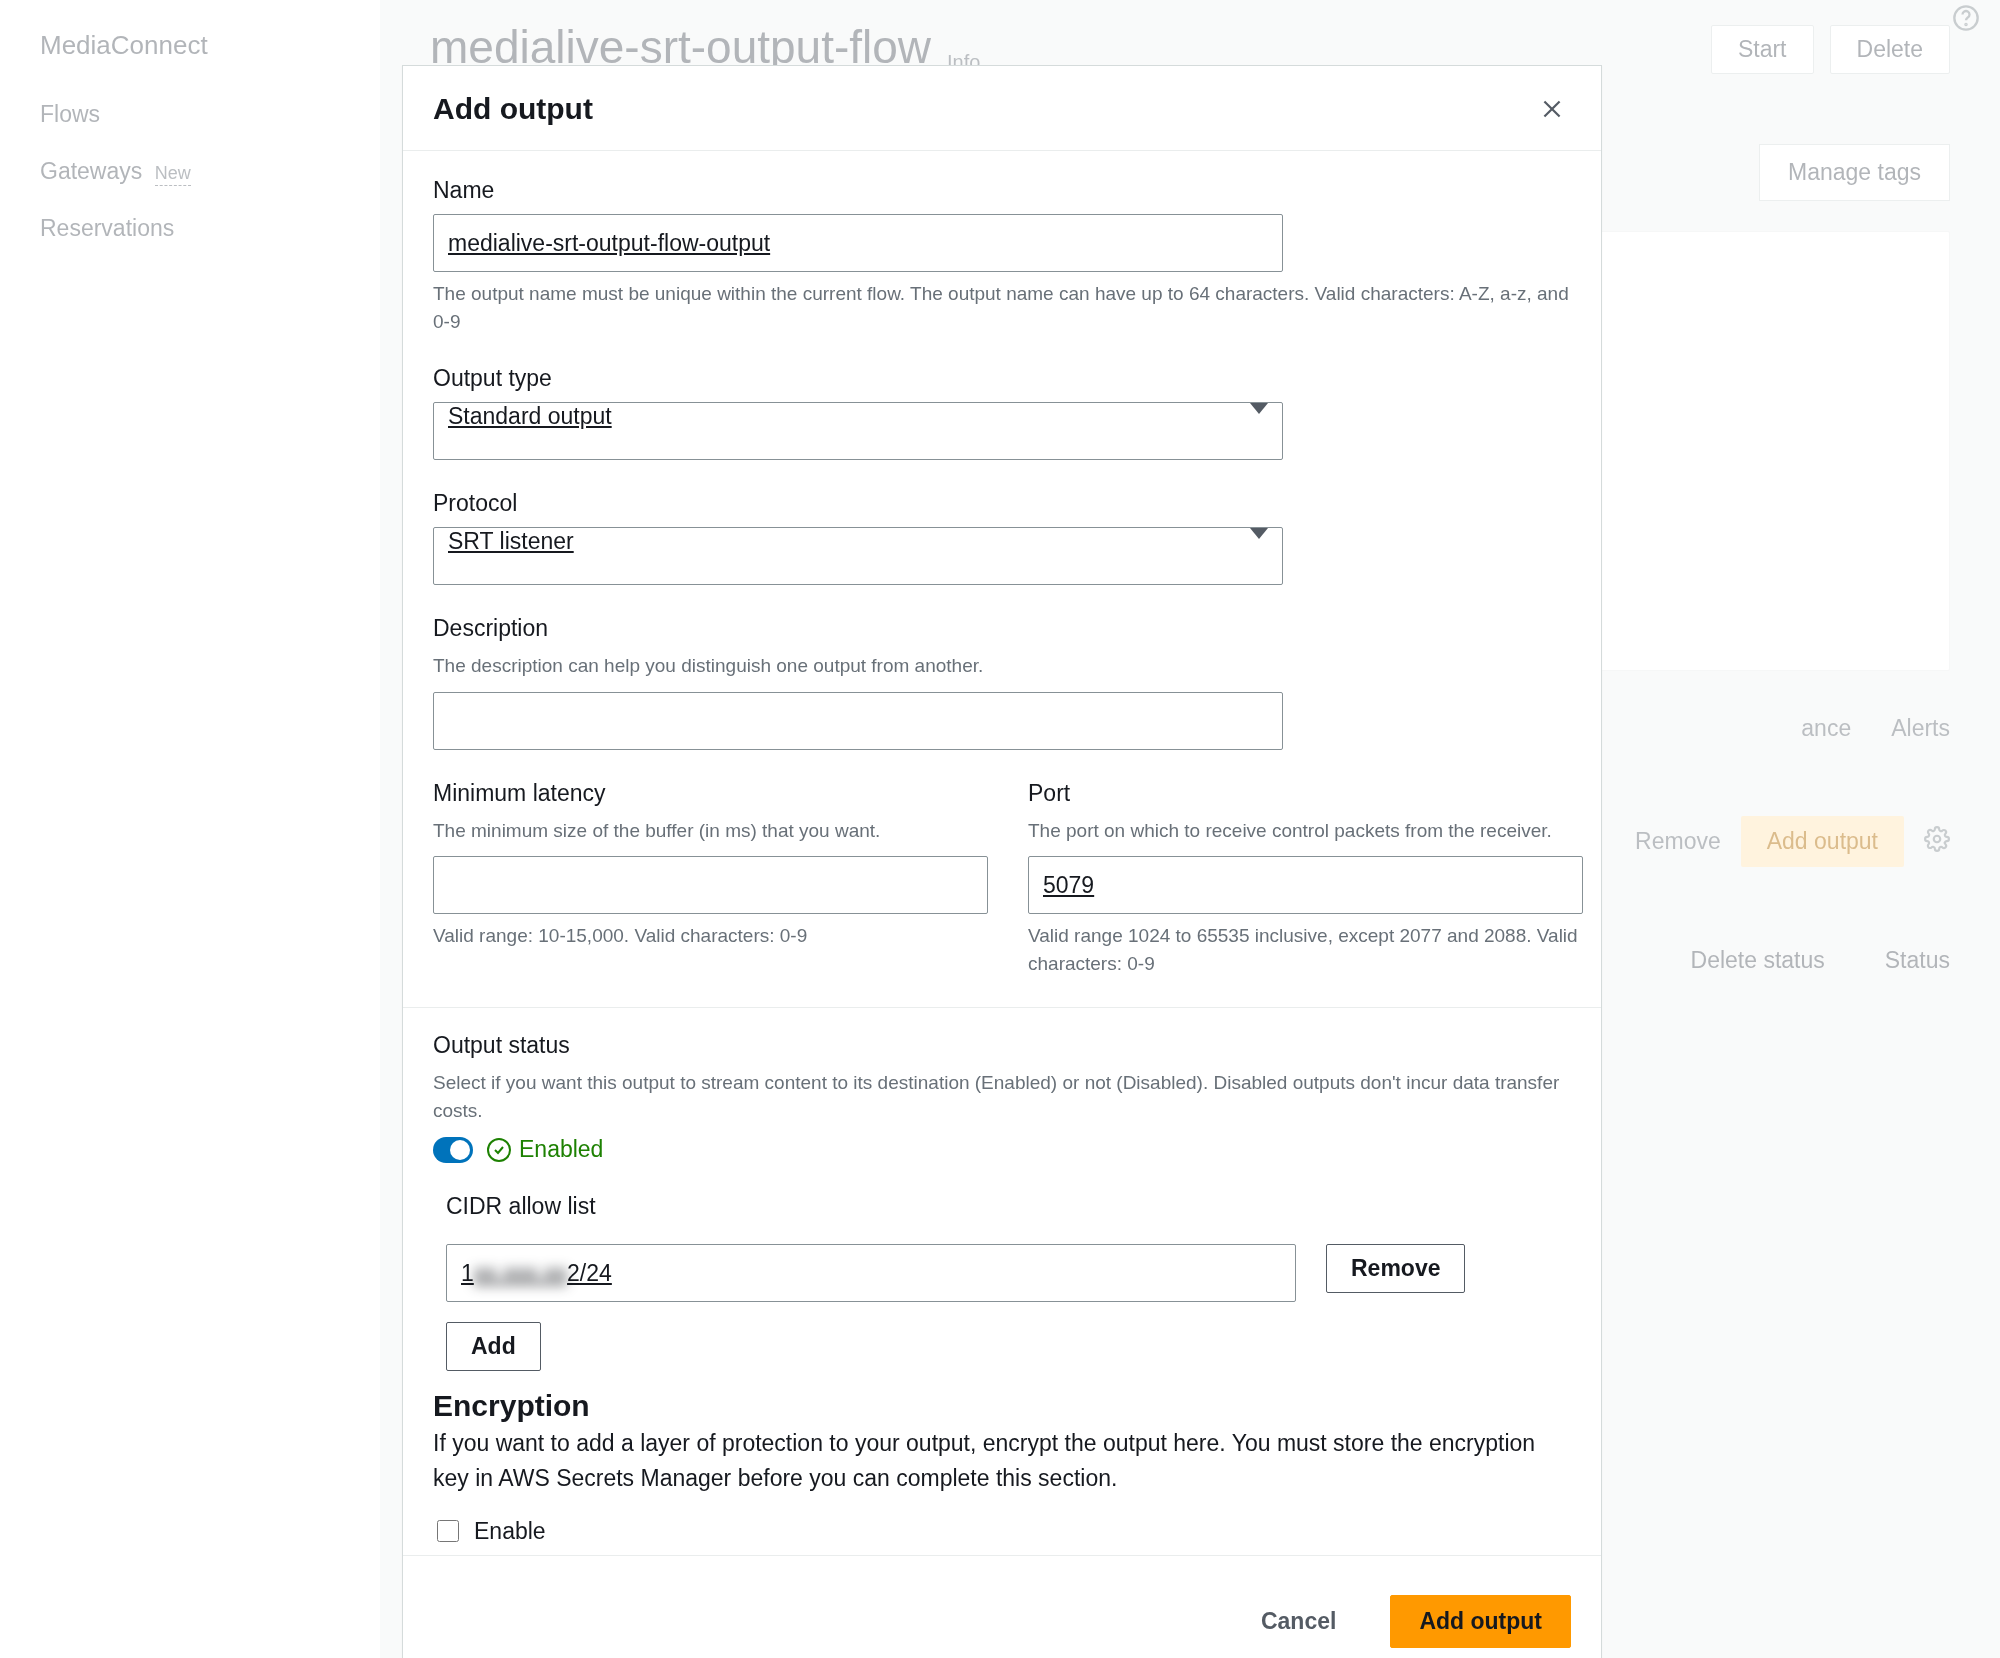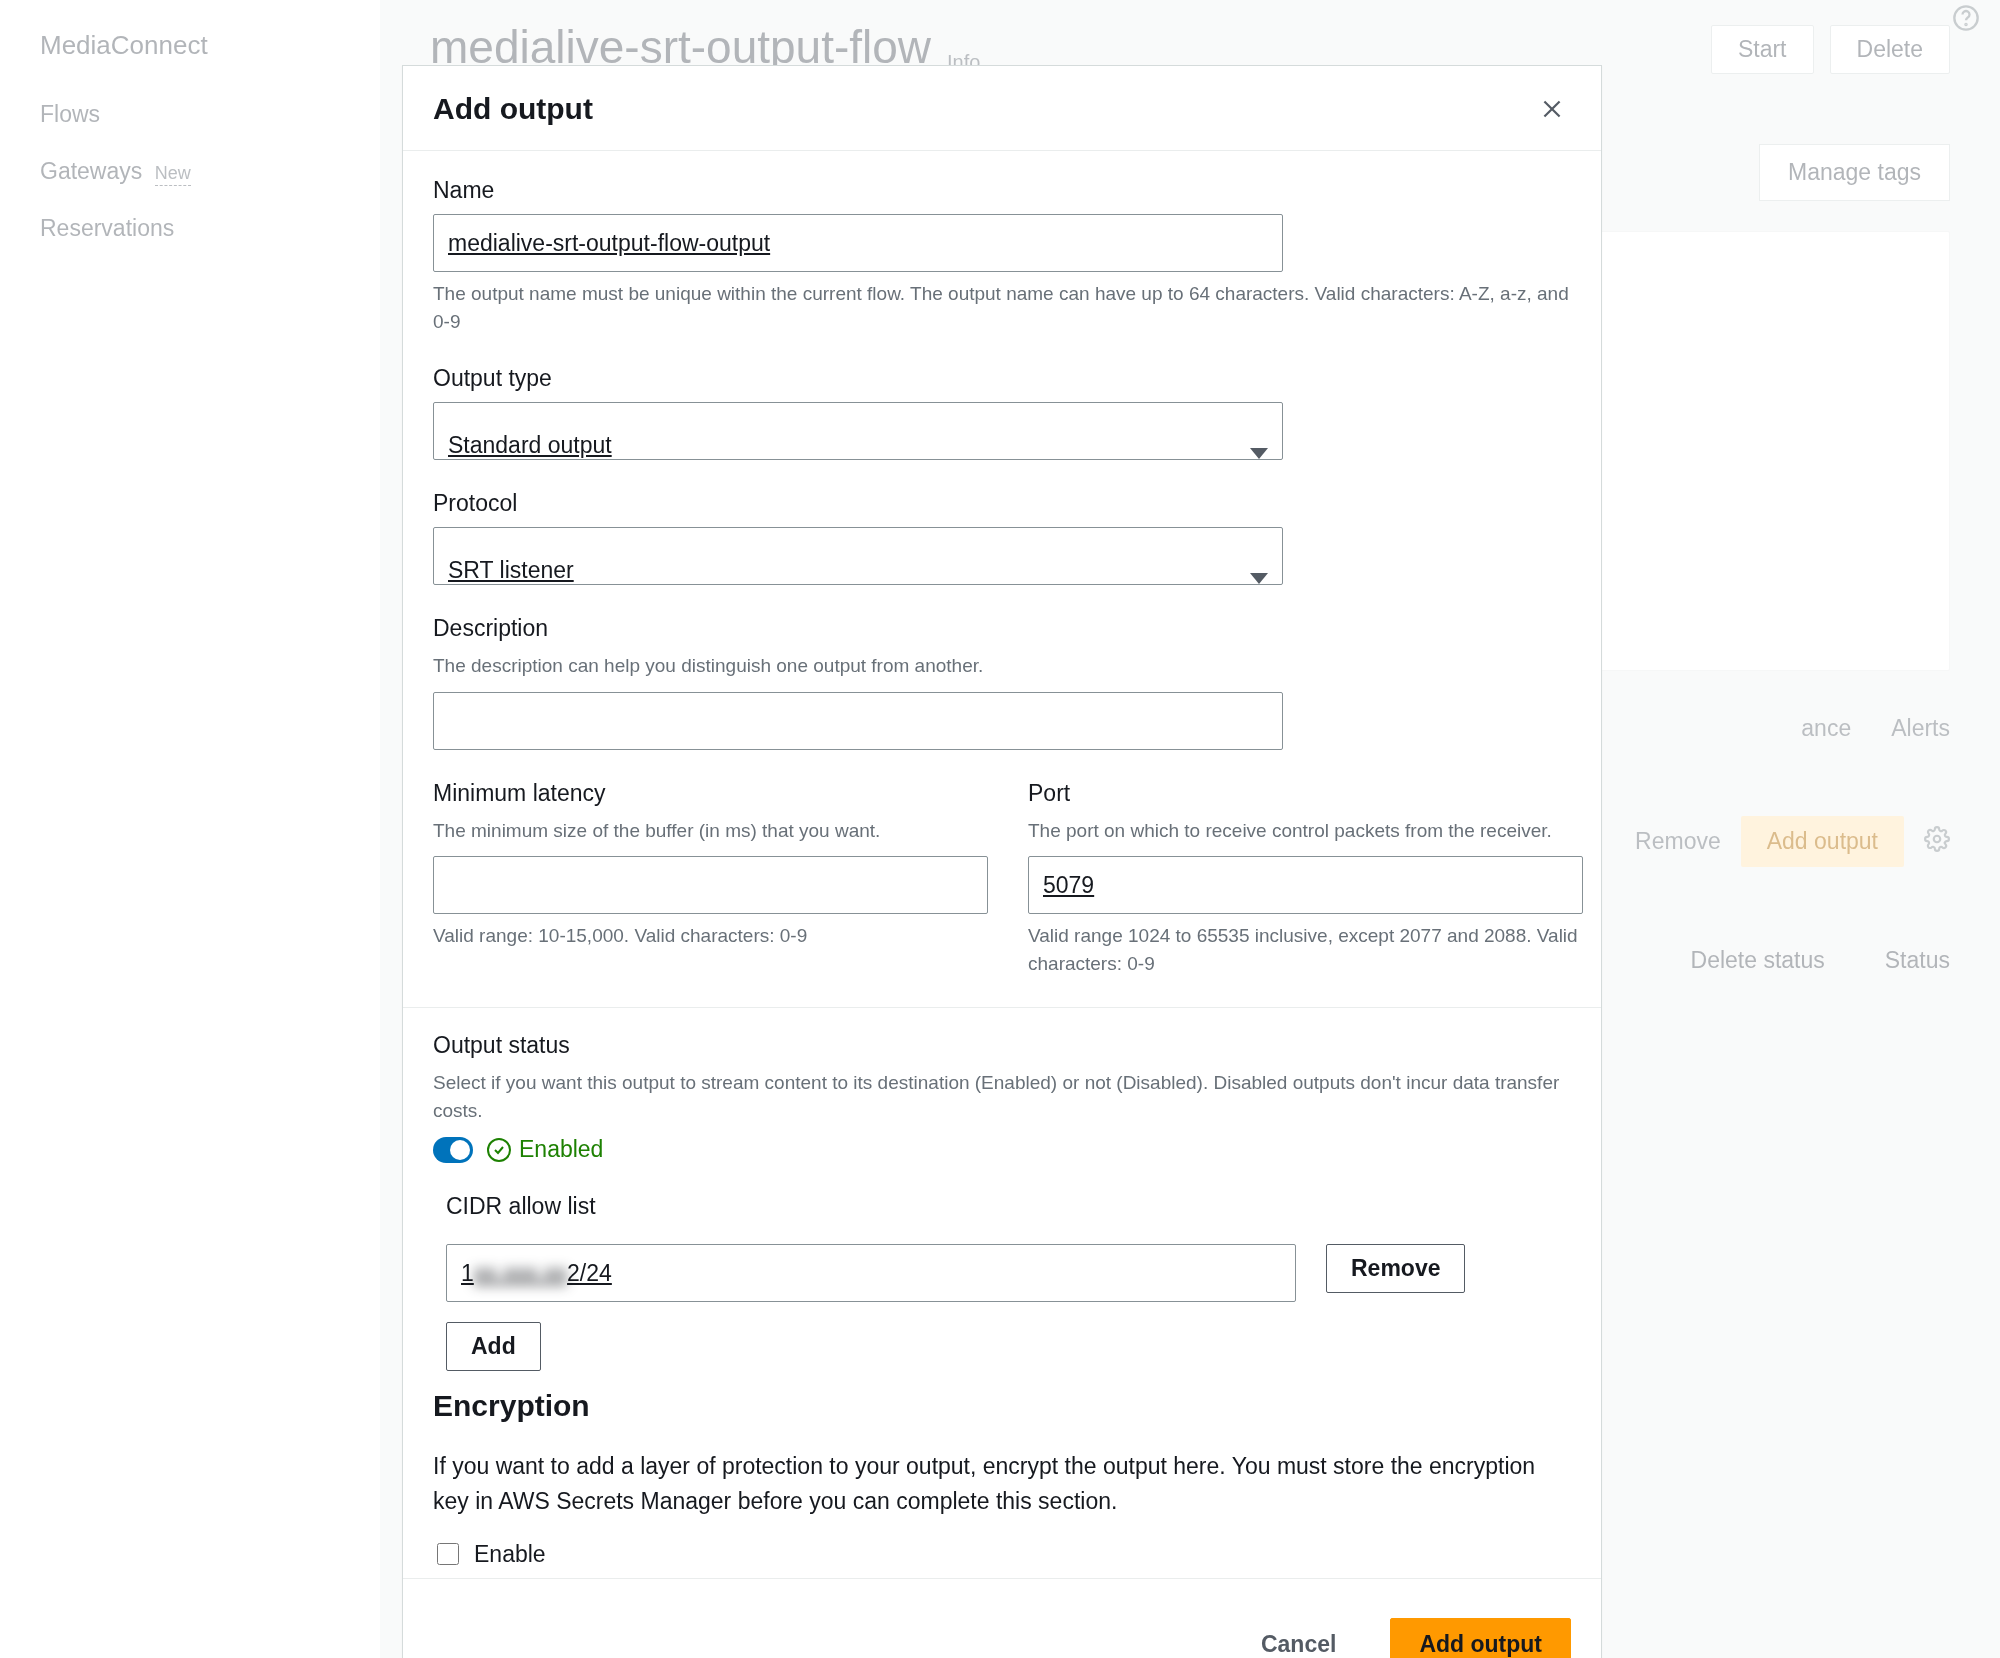--- a/index.html
+++ b/index.html
@@ -96,21 +96,21 @@
     height:58px;
     border:1px solid #879196;
     border-radius:2px;
     padding:0 14px;
     font-size:23px;
     color:var(--text);
     background:#fff;
     text-decoration:underline;
   }
   .select{
-    position:relative;display:flex;align-items:flex-end;cursor:pointer;
+    position:relative;display:flex;align-items:flex-start;cursor:pointer;
     justify-content:space-between;
   }
   .caret{width:0;height:0;border-left:9px solid transparent;border-right:9px solid transparent;border-top:11px solid #545b64;}
 
   .two-col{display:flex;gap:40px;}
   .two-col .col{flex:0 0 555px;}
   .two-col .input{width:100%;}
 
   .section-hr{border:none;border-top:1px solid #eaeded;margin:26px -30px 24px;}
 
@@ -130,21 +130,21 @@
 
   .btn{
     font-size:23px;font-weight:700;
     padding:12px 28px;border-radius:2px;cursor:pointer;
     border:1px solid #545b64;background:#fff;color:#16191f;
   }
   .btn.small{font-weight:700;padding:10px 24px;}
   .btn.primary{background:var(--orange);border-color:var(--orange);color:#16191f;}
   .btn.link{border:none;background:none;color:#545b64;font-weight:700;}
 
-  h3.section{font-size:30px;font-weight:700;margin:10px 0 26px;}
+  h3.section{font-size:30px;font-weight:700;margin:10px 0 3px;}
 
   .chk{display:flex;align-items:flex-end;gap:12px;font-size:23px;}
   .chk input{width:22px;height:22px;}
 
   
   .help-icon{position:absolute;right:20px;top:4px;color:#879196;}
 </style>
 </head>
 <body>
 

